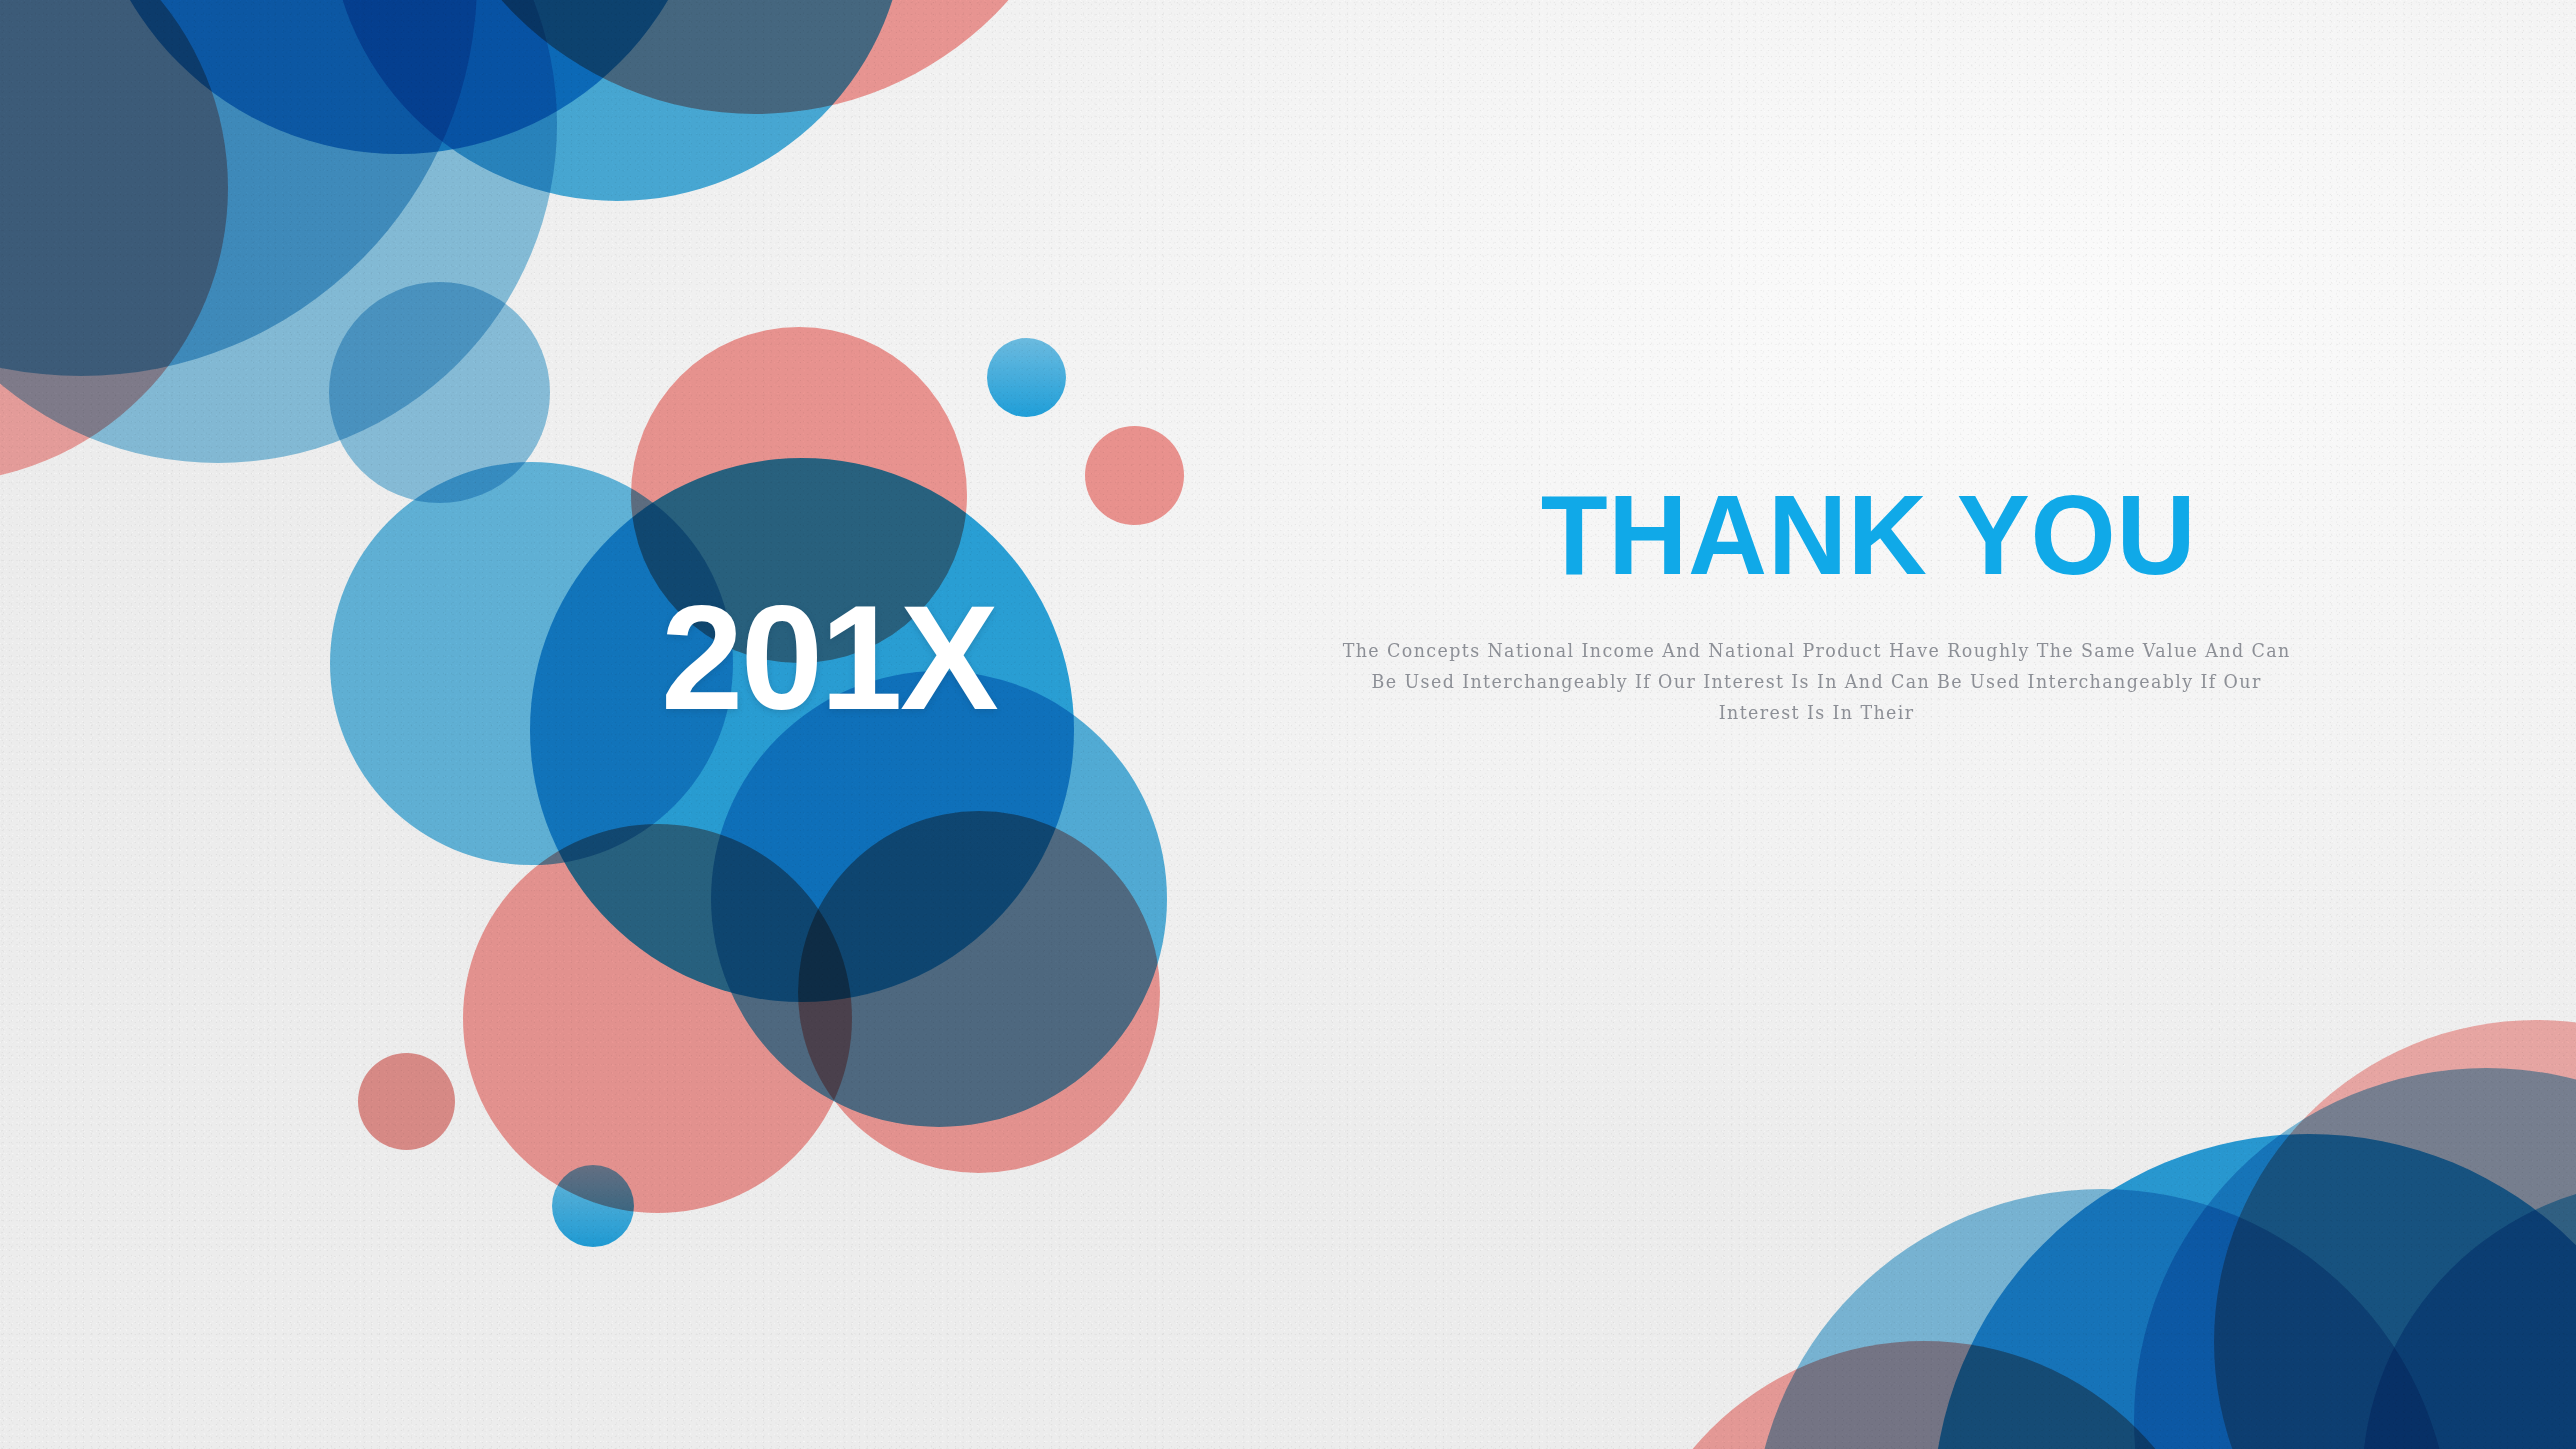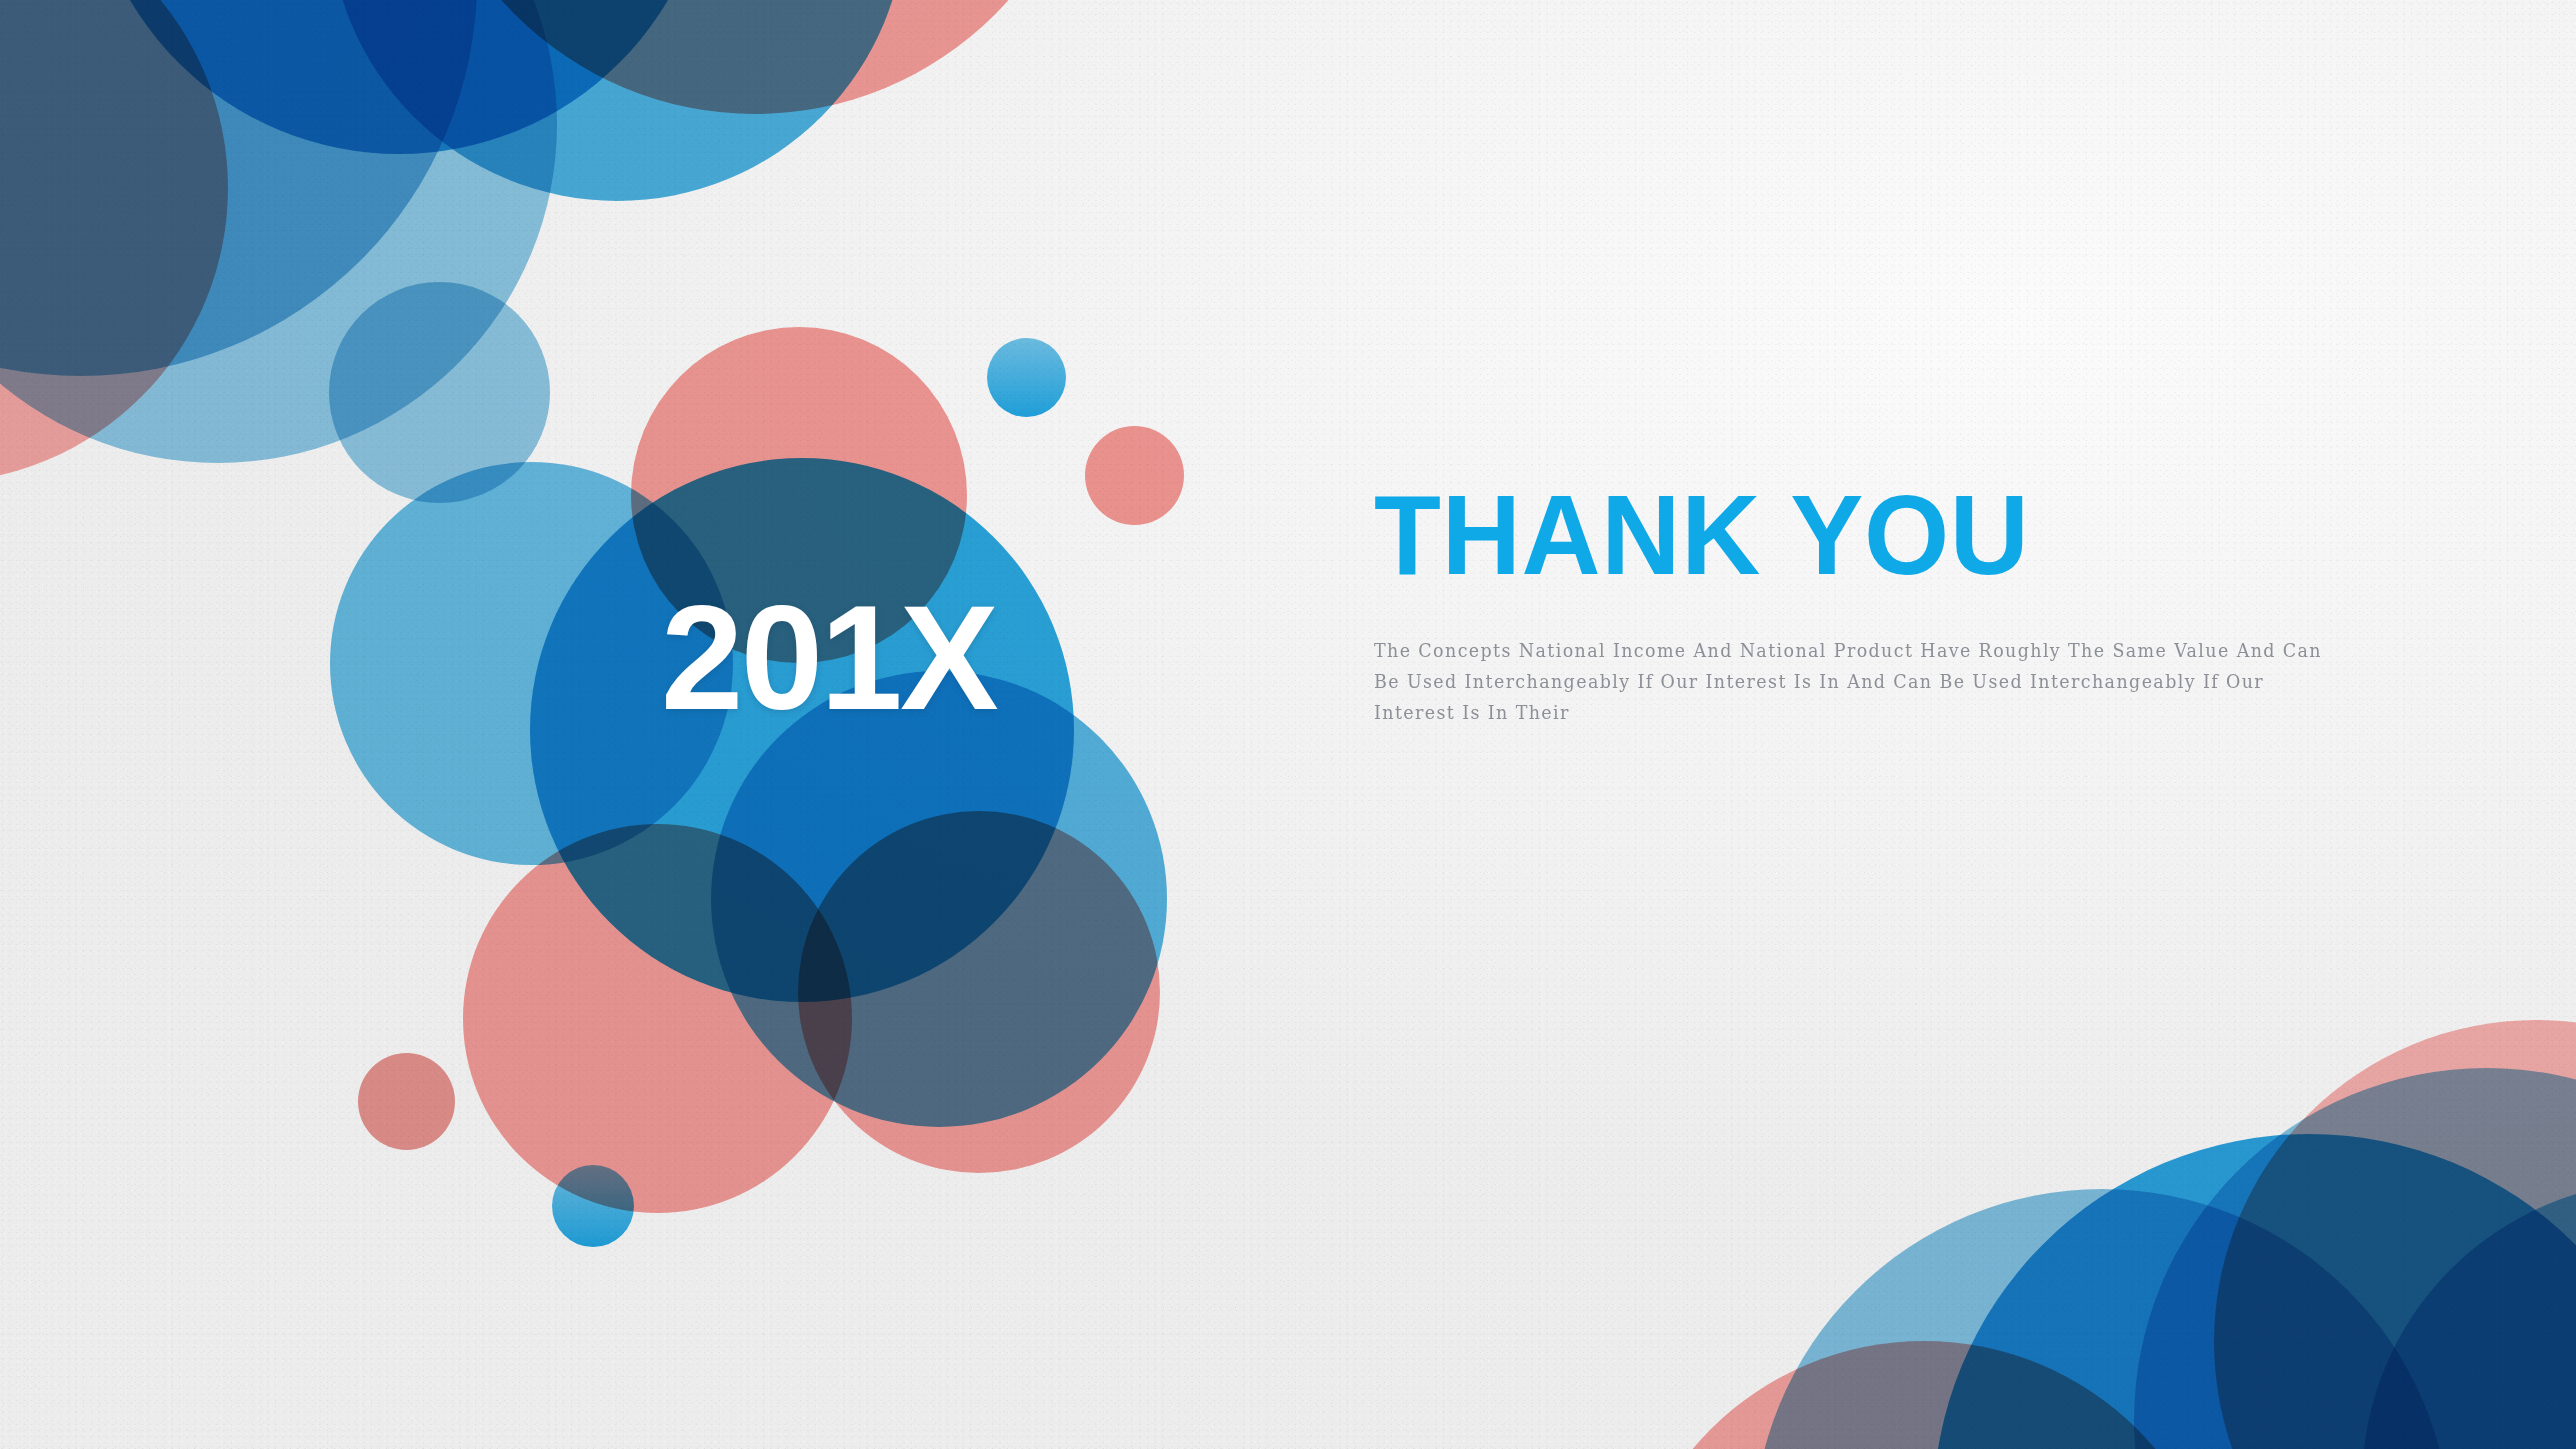--- a/index.html
+++ b/index.html
@@ -82,23 +82,24 @@
     font-size: 148px;
     line-height: 1;
     color: #ffffff;
     letter-spacing: -2.7px;
     text-shadow: 0 2px 6.7px rgba(20,60,90,.22);
   }
 
   
   .text-block {
     position: absolute;
-    left: 1374px;
+    left: 1335px;
     top: 478px;
     width: 1100px;
+    text-align: center;
   }
   .headline-en {
     font-family: "Liberation Sans", sans-serif;
     font-weight: bold;
     font-size: 113px;
     line-height: 1.02;
     letter-spacing: 0.7px;
     color: #10A9E8;
     margin: 0;
     white-space: nowrap;

